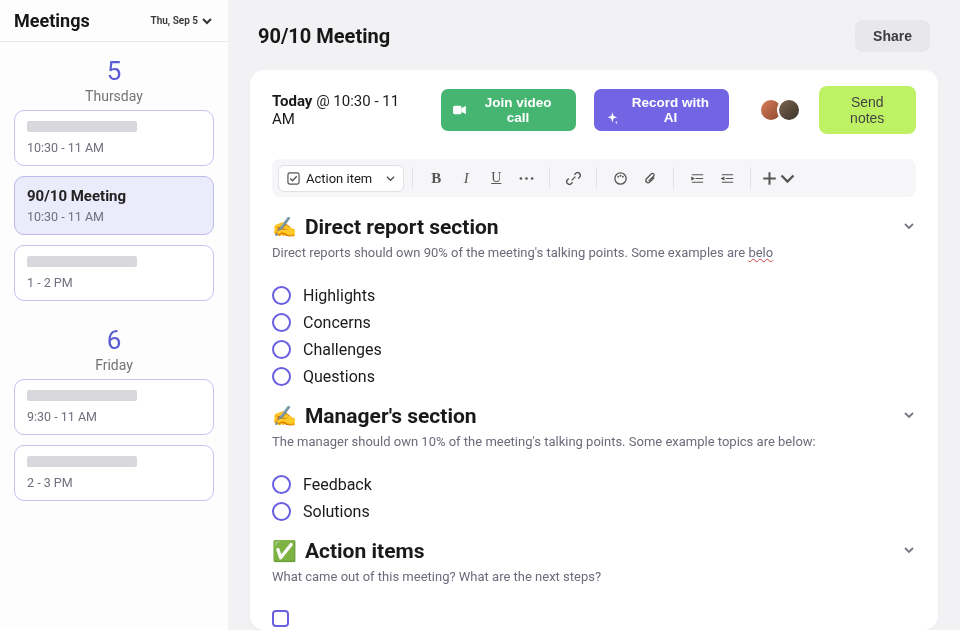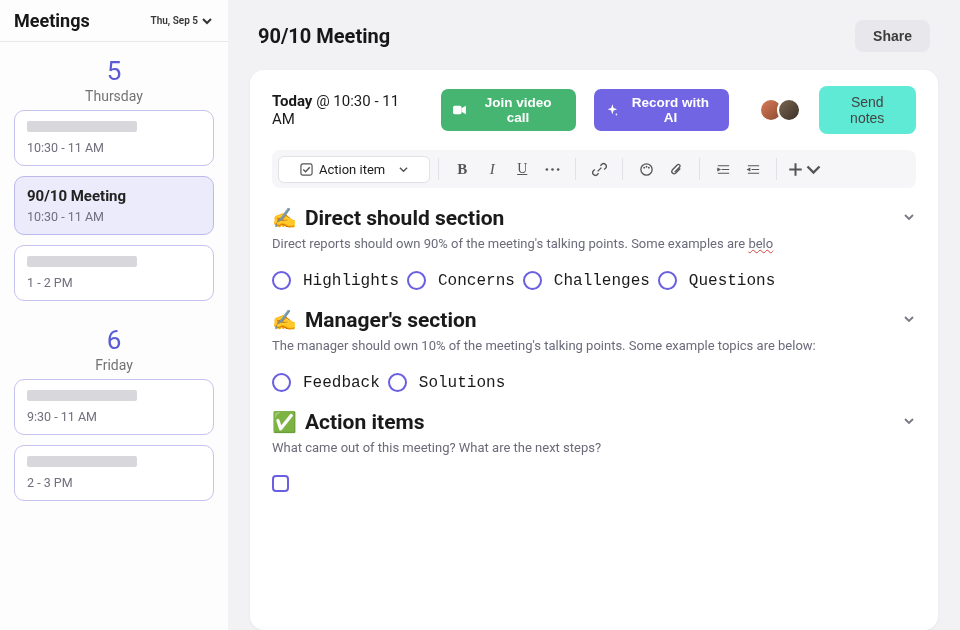--- a/index.html
+++ b/index.html
@@ -17,51 +17,51 @@
 .meeting-card { border: 1.5px solid #c5c3ef; border-radius: 10px; padding: 10px 12px; cursor: pointer; background: #fff; }
 .meeting-card.selected { background: #ecebfb; border-color: #bcbaea; }
 .meeting-card .skeleton { width: 110px; height: 11px; background: #d7d7dc; border-radius: 2px; margin-bottom: 8px; }
 .meeting-card .title { font-weight: 700; font-size: 15px; color: #222; margin-bottom: 4px; }
 .meeting-card .time { font-size: 12.5px; color: #6f6f7d; }
 .main { flex: 1; padding: 0 22px 0 22px; display: flex; flex-direction: column; gap: 0; }
 .main-header { display: flex; justify-content: space-between; align-items: center; padding: 20px 8px 18px 8px; }
 .main-title { font-weight: 700; font-size: 20px; color: #171717; }
 .share-btn { background: #e8e8ec; border: none; padding: 8px 18px; border-radius: 8px; font-weight: 600; font-size: 14px; color: #3b3b3b; cursor: pointer; }
 .card { background: #fff; border-radius: 14px; box-shadow: 0 1px 3px rgba(0,0,0,0.05); padding: 16px 22px 22px; flex: 1; overflow: hidden; }
-.card-top { display: flex; align-items: center; gap: 18px; margin-bottom: 16px; }
+.card-top { display: flex; align-items: center; gap: 18px; margin-bottom: 25px; }
 .today-time { font-size: 15px; color: #1a1a1a; }
 .today-time b { font-weight: 700; }
 .join-btn { background: #47b572; color: #fff; border: none; padding: 6px 12px; border-radius: 7px; font-size: 13.5px; font-weight: 600; cursor: pointer; display: flex; align-items: center; gap: 6px; }
-.record-btn { background: #7165e3; color: #fff; border: none; padding: 6px 12px; border-radius: 7px; font-size: 13.5px; font-weight: 600; cursor: pointer; display: flex; align-items: center; gap: 6px; }
+.record-btn { background: #7165e3; color: #fff; border: none; padding: 6px 12px; border-radius: 7px; font-size: 13.5px; font-weight: 600; cursor: pointer; display: flex; align-items: flex-end; gap: 6px; }
 .spacer { flex: 1; }
 .avatars { display: flex; }
 .avatar { width: 24px; height: 24px; border-radius: 50%; border: 2px solid #fff; margin-left: -6px; }
 .avatar.a1 { background: linear-gradient(135deg,#d97b5a,#8b4a2f); }
 .avatar.a2 { background: linear-gradient(135deg,#7a6550,#3b3228); }
-.send-btn { background: #5eead4; border: none; padding: 8px 14px; border-radius: 8px; font-size: 14px; color: #444; font-weight: 500; cursor: pointer; }
+.send-btn { background: #bef264; border: none; padding: 8px 14px; border-radius: 8px; font-size: 14px; color: #444; font-weight: 500; cursor: pointer; }
 .toolbar { display: flex; align-items: center; gap: 0; background: #f6f6f8; border-radius: 8px; padding: 5px 6px; margin-bottom: 18px; }
 .tb-group { display: flex; align-items: center; gap: 0; }
 .tb-div { width: 1px; height: 22px; background: #e1e1e6; margin: 0 8px; }
-.dropdown { display: flex; align-items: center; gap: 6px; border: 1px solid #e1e1e6; background: #fff; padding: 5px 21px; border-radius: 6px; font-size: 13px; cursor: pointer; }
+.dropdown { display: flex; align-items: center; gap: 6px; border: 1px solid #e1e1e6; background: #fff; padding: 5px 8px; border-radius: 6px; font-size: 13px; cursor: pointer; }
 .dropdown svg.chk { width: 13px; height: 13px; }
 .dropdown svg.dd { width: 9px; height: 9px; margin-left: 8px; }
 .tb-btn { width: 30px; height: 28px; display: flex; align-items: center; justify-content: center; cursor: pointer; color: #555; border-radius: 4px; }
 .tb-btn.bold { font-weight: 700; font-size: 15px; font-family: Georgia, serif; }
 .tb-btn.italic { font-style: italic; font-family: Georgia, serif; font-size: 15px; }
 .tb-btn.under { text-decoration: underline; font-family: Georgia, serif; font-size: 14px; }
 .tb-btn svg { width: 15px; height: 15px; }
 .section { margin-bottom: 18px; }
 .section-header { display: flex; align-items: center; justify-content: space-between; }
 .section-title { font-weight: 700; font-size: 21px; color: #1a1a1a; display: flex; align-items: center; gap: 8px; }
 .section-title .emoji { font-size: 20px; }
 .section-desc { font-size: 13px; color: #6b6b7a; margin-top: 6px; }
 .section-desc .typo { text-decoration: underline wavy #d14343; text-decoration-thickness: 1px; }
 .toggle-chev { cursor: pointer; color: #787885; }
 .toggle-chev svg { width: 14px; height: 14px; }
-.check-list { margin-top: 20px; display: flex; gap: 8px; font-family: Liberation Mono, monospace; }
+.check-list { margin-top: 26px; display: flex; flex-direction: column; gap: 8px; }
 .check-item { display: flex; align-items: center; gap: 12px; font-size: 16px; color: #1a1a1a; }
 .check-circle { width: 19px; height: 19px; border: 2.3px solid #6a5fe0; border-radius: 50%; flex-shrink: 0; }
 .check-square { width: 17px; height: 17px; border: 2.3px solid #6a5fe0; border-radius: 4px; flex-shrink: 0; }
 </style>
 </head>
 <body>
 
 <div class="app">
   <div class="sidebar">
     <div class="sidebar-header">
@@ -211,21 +211,21 @@
               </svg>
           </div>
         </div>
       </div>
 
       <div id="sections">
           <div class="section">
     <div class="section-header">
       <div class="section-title">
                 <span class="emoji">✍️</span>
-                <span>Direct should section</span>
+                <span>Direct report section</span>
               </div>
       <div class="toggle-chev"><svg viewBox="0 0 14 14">
                   <path d="M3 5 L7 9 L11 5" fill="none" stroke="#787885" stroke-width="1.8"></path>
                 </svg></div>
     </div>
     <div class="section-desc">Direct reports should own 90% of the meeting's talking points. Some examples are <span class="typo">belo</span></div>
     <div class="check-list">
               <div class="check-item">
                 <div class="check-circle"></div>
                 <span>Highlights</span>

